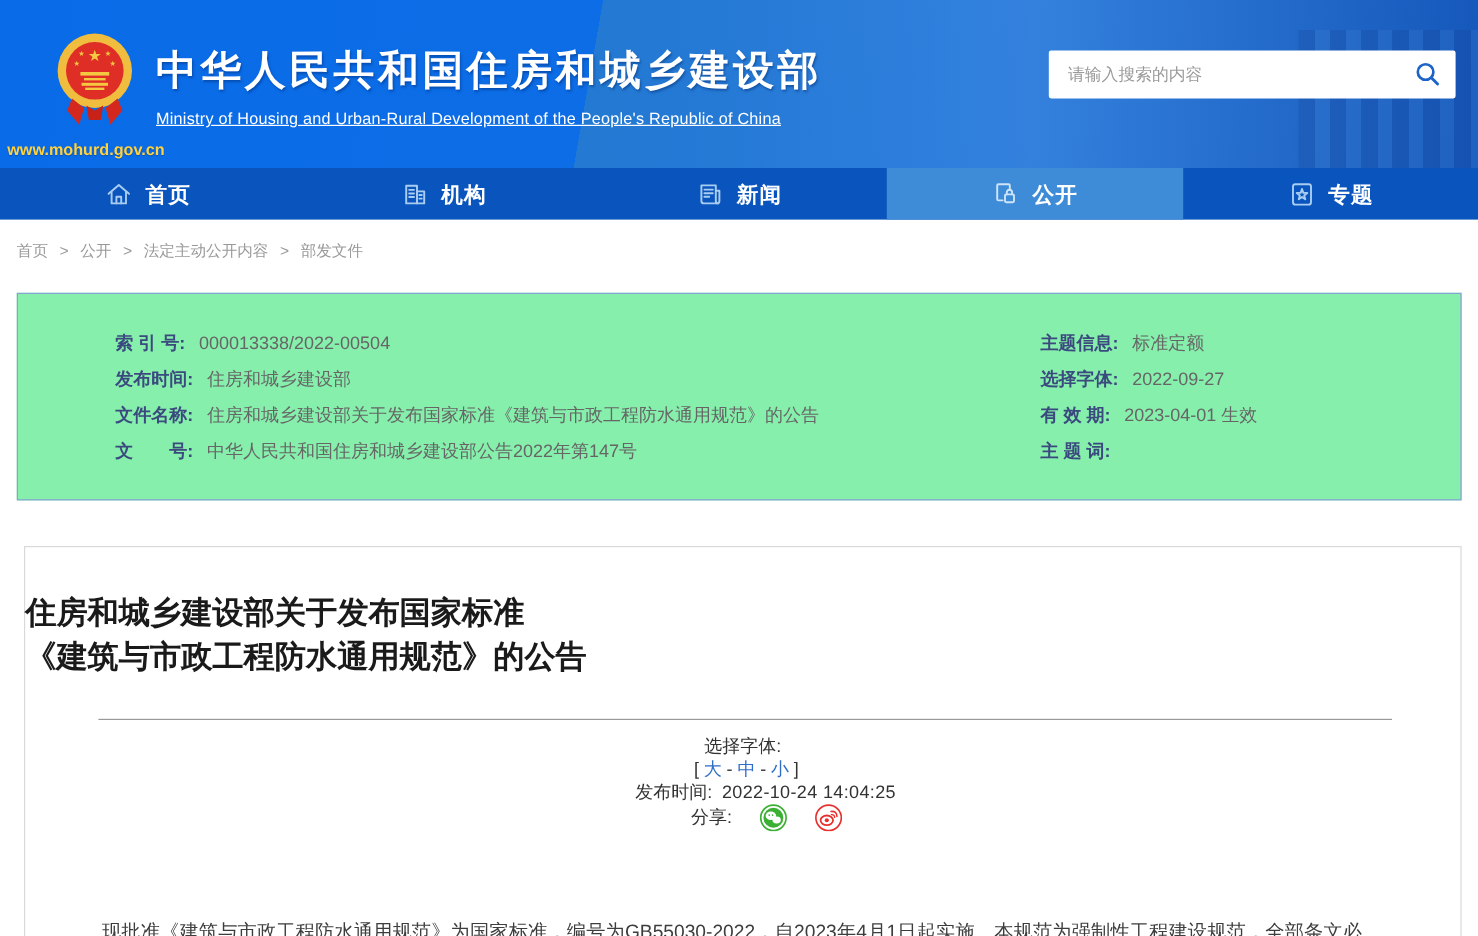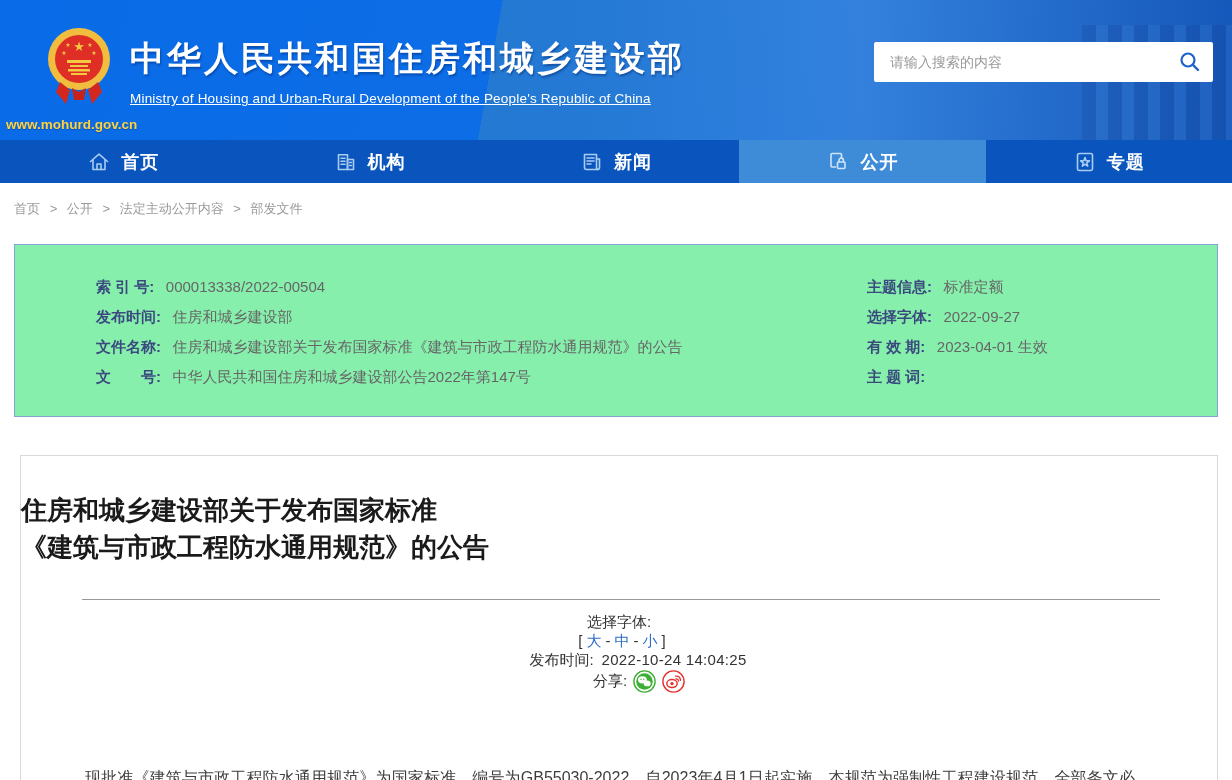--- a/index.html
+++ b/index.html
@@ -89,21 +89,21 @@
   .article-meta {
     margin-top: 13px; display: flex; justify-content: center; align-items: center;
     font-size: 15px; color: #333333; flex-direction: column;
   }
   .meta-label { color: #333333; }
   .font-sizes { margin-left: 6px; color: #333333; }
   .font-size-opt { color: #2e6dc8; cursor: pointer; margin: 0 4px; }
   .meta-dash { color: #333333; }
   .publish-group { margin-left: 38px; }
   .publish-time { margin-left: 8px; letter-spacing: 0.3px; }
-  .share-group { margin-left: 40px; display: flex; align-items: center; gap: 6px; }
+  .share-group { margin-left: 40px; display: flex; align-items: center; gap: 23px; }
   .share-icon { cursor: pointer; display: block; }
 
   .article-body {
     margin: 64px 0 0 -21px; width: 1135px;
     text-indent: 85px; font-size: 16px; line-height: 41px; color: #3d3d3d;
     text-align: justify;
   }
 </style>
 </head>
 <body>

